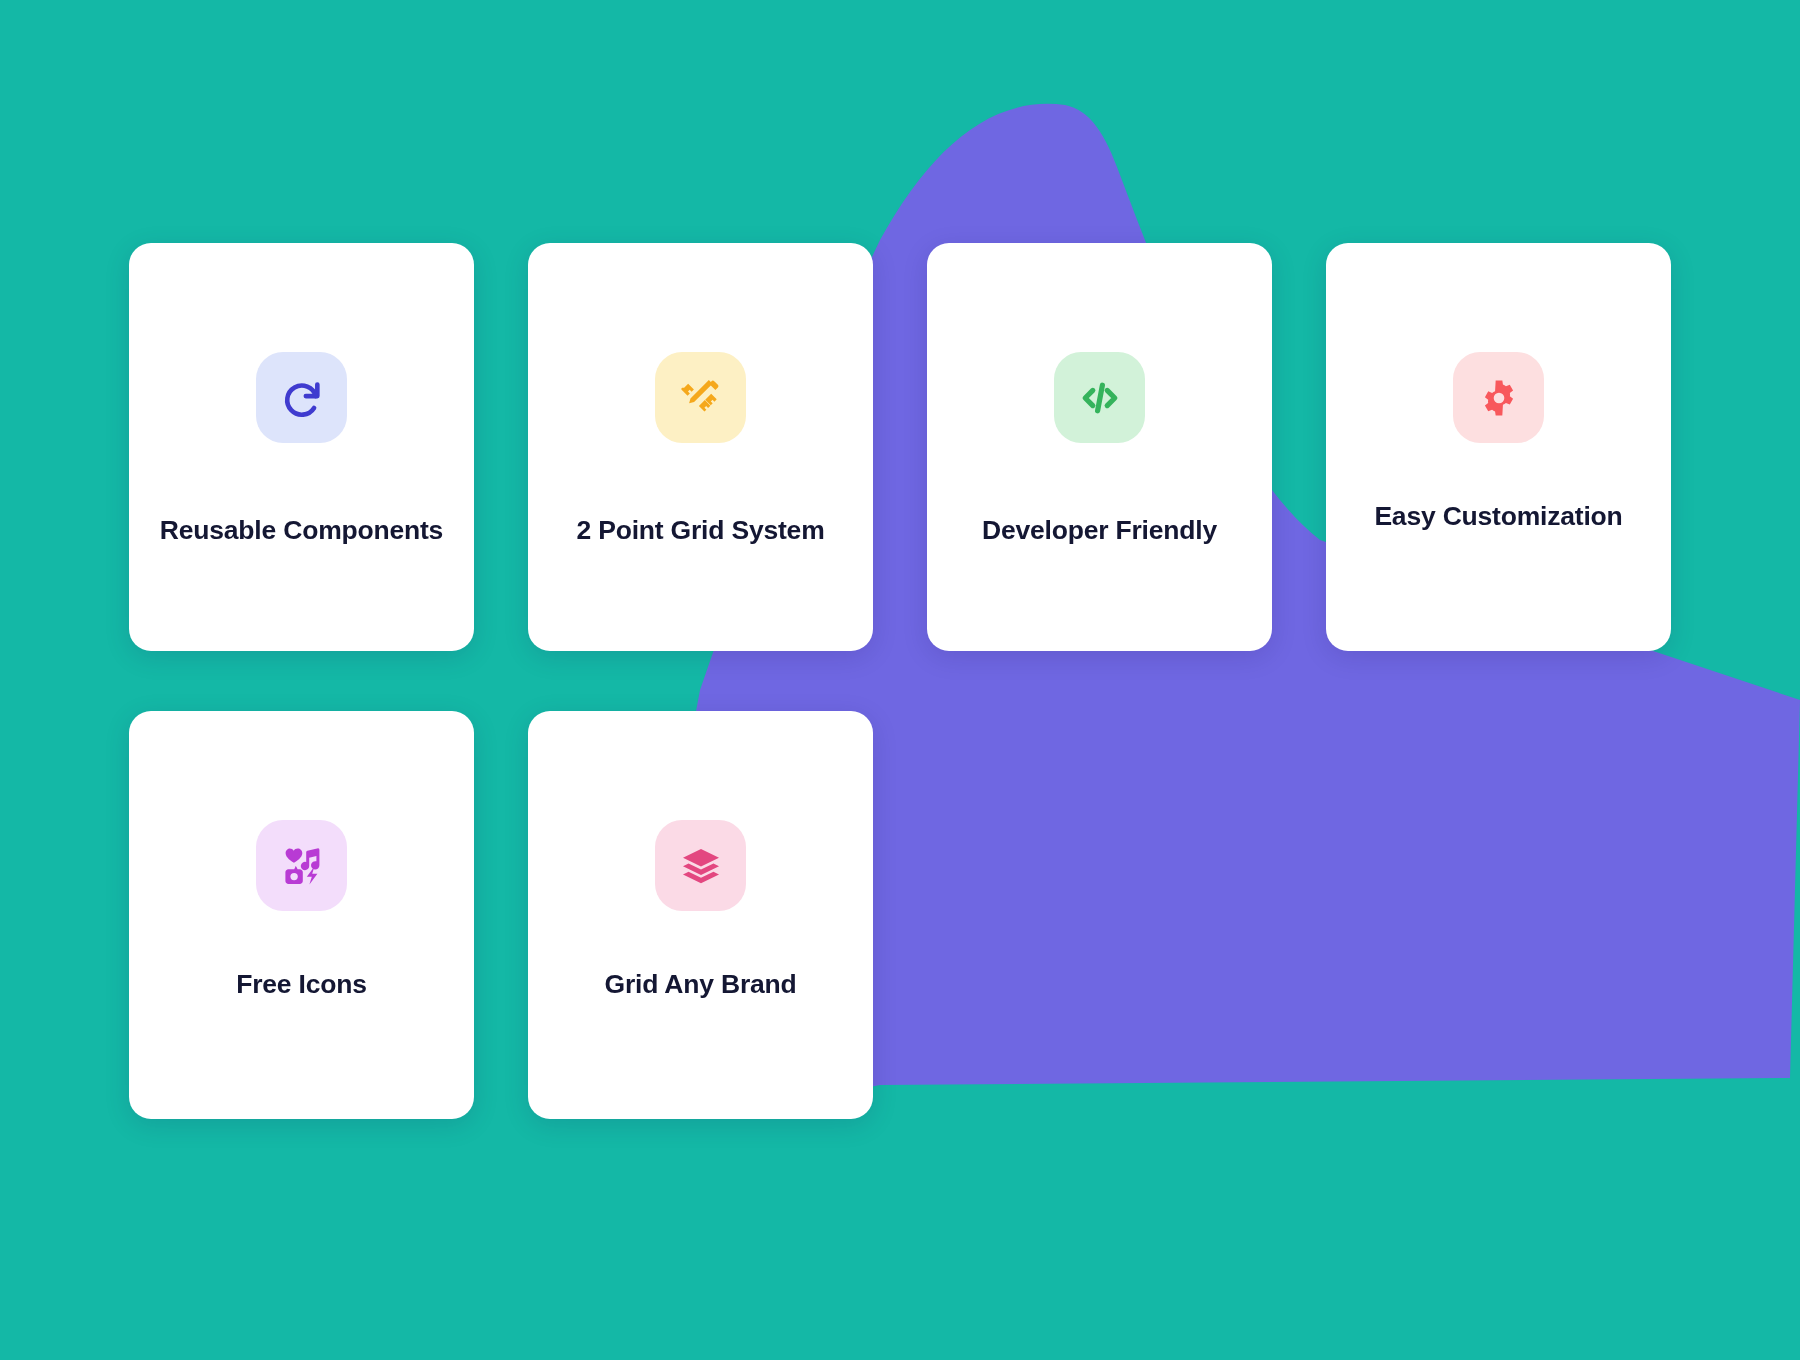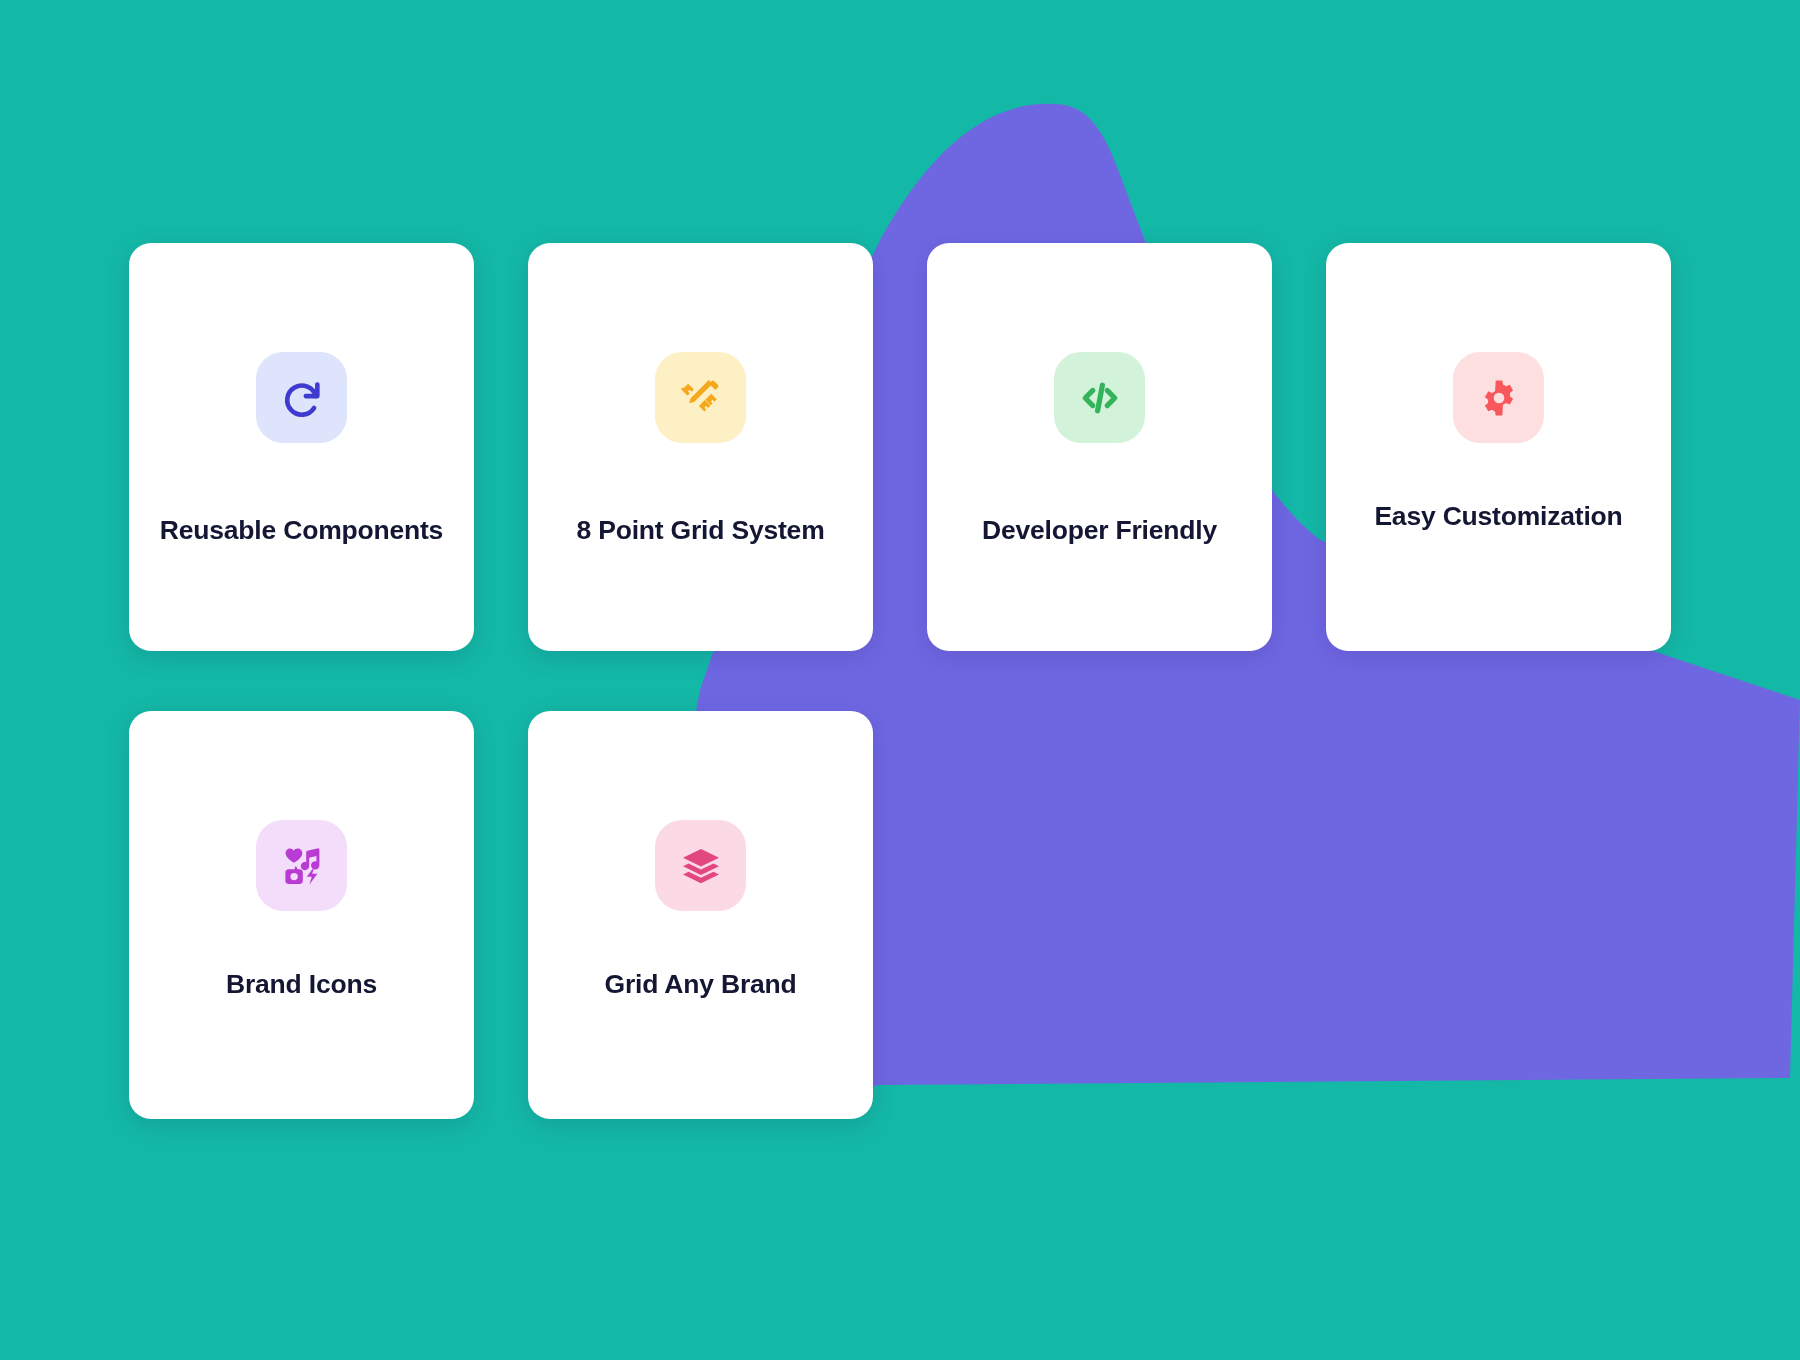--- a/index.html
+++ b/index.html
@@ -99,21 +99,21 @@
             <path d="M16.1 2.6l1.9 1.9-9.6 9.6-2.6.7.7-2.6 9.6-9.6z"></path>
             <path d="M18.9 3.2l1.9 1.9c.4.4.4 1 0 1.4l-1.3 1.3-3.3-3.3 1.3-1.3c.4-.4 1-.4 1.4 0z"></path>
             <path d="M4.6 5.2l2-2 5.1 5.1-1.5 1.5-1.3-1.3-1.1 1.1 1.3 1.3-1.3 1.3-5.2-5.2 1-1.8z" opacity="0"></path>
             <path d="M3.2 6.6l2.1-2.1 3 3-1.2 1.2-1-1-.9.9 1 1-1.2 1.2-3-3c-.4-.4-.4-.8.2-1.2z"></path>
             <path d="M7.1 10.6l2.1 2.1-1.2 1.2-.9-.9-.9.9.9.9-1.2 1.2-2.1-2.1 3.3-3.3z" opacity="0"></path>
             <path d="M14.2 12.9l2.9 2.9 1-1-1-1 .9-.9 1 1 1.2-1.2-2.9-2.9-3.1 3.1z"></path>
             <path d="M10.9 16.2l2.9 2.9 1-1-1-1 .9-.9 1 1 1.2-1.2-2.9-2.9-3.1 3.1z"></path>
           </g>
         </svg>
       </div>
-      <div class="card-label">8 Point Grid System</div>
+      <div class="card-label">2 Point Grid System</div>
     </div>
 
 
     <div class="card row1">
       <div class="icon-badge" style="background:#D2F2D9;">
         <svg width="48" height="48" viewBox="0 0 24 24">
           <g fill="none" stroke="#35B35C" stroke-width="2.6" stroke-linecap="round" stroke-linejoin="round">
             <path d="M8.4 8.2L4.6 12l3.8 3.8"></path>
             <path d="M15.6 8.2L19.4 12l-3.8 3.8"></path>
             <path d="M13.2 5.6l-2.4 12.8"></path>
@@ -138,21 +138,21 @@
         <svg width="48" height="48" viewBox="0 0 24 24">
           <g fill="#B83BD4">
             <path d="M6.1 3.3c-1.3 0-2.3 1.05-2.3 2.35 0 2.2 3.1 4.1 3.95 4.6a.45.45 0 0 0 .45 0c.85-.5 3.95-2.4 3.95-4.6 0-1.3-1-2.35-2.3-2.35-.85 0-1.6.45-2 1.1-.4-.65-1.15-1.1-2-1.1z"></path>
             <path d="M20.1 3.1l-5.4 1.25a.75.75 0 0 0-.6.74v4.9a2.1 2.1 0 1 0 1.5 2v-4.1l3.6-.83v2.6a2.1 2.1 0 1 0 1.5 2V3.82a.75.75 0 0 0-.6-.72z"></path>
             <path d="M8.6 12.6l-.5 1.05H5.2c-.83 0-1.5.67-1.5 1.5v4.35c0 .83.67 1.5 1.5 1.5h5.7c.83 0 1.5-.67 1.5-1.5v-4.35c0-.83-.67-1.5-1.5-1.5H9.8l-.5-1.05a.75.75 0 0 0-.7-.45z"></path>
             <circle cx="8.05" cy="17.3" r="1.85" fill="#F3DDFB"></circle>
             <path d="M18.2 12.3l-3.8 5.1h2.5l-1.2 3.9 4-5.4h-2.6l1.1-3.6z"></path>
           </g>
         </svg>
       </div>
-      <div class="card-label">Brand Icons</div>
+      <div class="card-label">Free Icons</div>
     </div>
 
 
     <div class="card row2">
       <div class="icon-badge" style="background:#FBDAE6;">
         <svg width="46" height="46" viewBox="0 0 24 24">
           <g fill="#E34780">
             <path d="M12 3.1L2.6 7.7 12 12.3l9.4-4.6L12 3.1z"></path>
             <path d="M2.6 12.1l2.9-1.42L12 13.85l6.5-3.17 2.9 1.42L12 16.7 2.6 12.1z"></path>
             <path d="M2.6 16.4l2.9-1.42L12 18.15l6.5-3.17 2.9 1.42L12 21 2.6 16.4z"></path>

